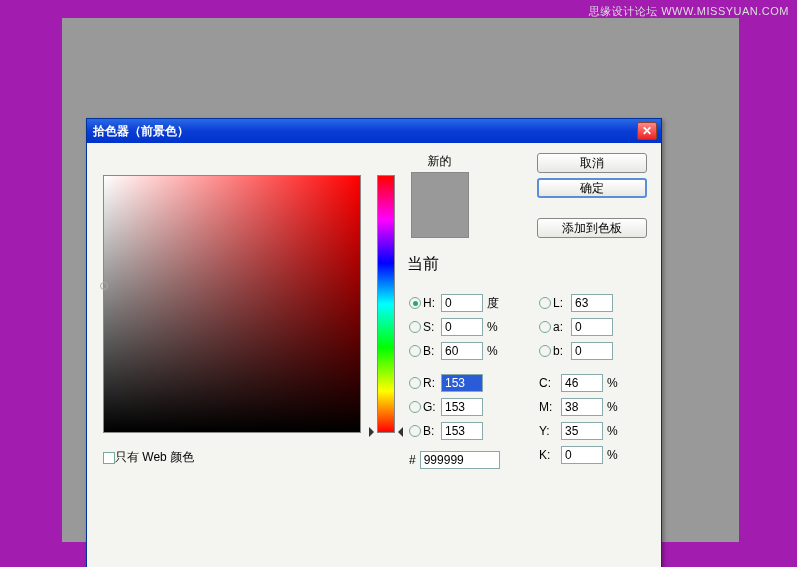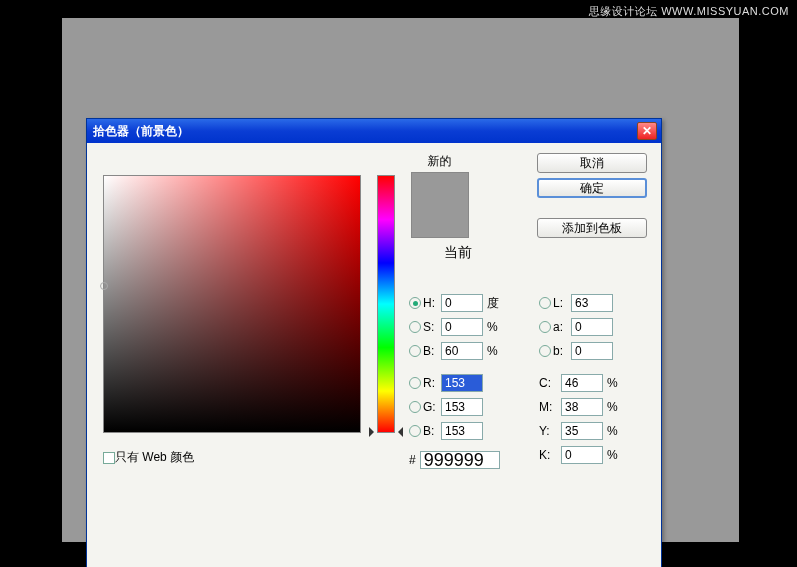--- a/index.html
+++ b/index.html
@@ -1,52 +1,52 @@
 <!DOCTYPE html>
 <html><head>
 <meta charset="utf-8">
 <style>
 * { box-sizing: border-box; margin: 0; padding: 0; }
 body { font-family: "Microsoft YaHei", SimSun, sans-serif; font-size: 12px; background: #2f2f2f; }
-.outer { width: 797px; height: 567px; position: relative; background: #000000; }
+.outer { width: 797px; height: 567px; position: relative; background: #a21caf; }
 .watermark { position: absolute; top: 4px; right: 8px; color: #ddd; font-size: 11px; letter-spacing: 0.5px; }
 .canvas-bg { position: absolute; left: 62px; top: 18px; width: 677px; height: 524px; background: #999999; }
 .dialog { position: absolute; left: 86px; top: 118px; width: 576px; height: 468px; background: #f4f4f0; border: 1px solid #003399; box-shadow: 2px 2px 4px rgba(0,0,0,0.3); }
 .titlebar { height: 24px; background: linear-gradient(to bottom, #2a6ae8, #0a3dd4 50%, #0033cc); display: flex; align-items: center; padding: 0 4px 0 6px; color: white; font-weight: bold; font-size: 12px; }
 .titlebar-text { flex: 1; }
 .close-btn { width: 20px; height: 18px; background: linear-gradient(to bottom, #f88, #e22); border: 1px solid #842; border-radius: 2px; display: flex; align-items: center; justify-content: center; color: white; font-weight: bold; font-size: 12px; cursor: pointer; }
 .content { position: relative; padding: 12px; height: calc(100% - 24px); }
 .color-field { position: absolute; left: 16px; top: 32px; width: 258px; height: 258px; background: linear-gradient(to top, #000, rgba(0,0,0,0)), linear-gradient(to right, #fff, #f00); border: 1px solid #888; }
 .color-field .picker-ring { position: absolute; left: -4px; top: 106px; width: 8px; height: 8px; border: 1px solid #aaa; border-radius: 50%; }
 .hue-strip { position: absolute; left: 290px; top: 32px; width: 18px; height: 258px; background: linear-gradient(to bottom, #ff0000 0%, #ff00ff 17%, #0000ff 34%, #00ffff 50%, #00ff00 67%, #ffff00 84%, #ff0000 100%); border: 1px solid #888; }
 .hue-arrows { position: absolute; left: 284px; top: 284px; width: 30px; height: 10px; }
 .hue-arrows::before, .hue-arrows::after { content:''; position:absolute; width:0; height:0; border-top:5px solid transparent; border-bottom:5px solid transparent; }
 .hue-arrows::before { left:-2px; border-left:5px solid #333; }
 .hue-arrows::after { right:-2px; border-right:5px solid #333; }
 .swatch-block { position: absolute; left: 320px; top: 10px; width: 65px; }
 .swatch-label-top { text-align: center; font-size: 12px; margin-bottom: 2px; font-family: Liberation Serif, serif; }
 .swatch { width: 58px; height: 66px; margin: 0 auto; border: 1px solid #888; background: #999999; }
-.swatch-label-bottom { text-align: right; font-size: 14px; margin-top: 6px; }
+.swatch-label-bottom { text-align: left; font-size: 16px; margin-top: 16px; }
 .buttons { position: absolute; right: 14px; top: 10px; width: 110px; display: flex; flex-direction: column; gap: 5px; }
 .btn { height: 20px; background: linear-gradient(to bottom, #fff, #e8e8e4); border: 1px solid #888; border-radius: 3px; font-size: 12px; cursor: pointer; }
 .btn.primary { border: 2px solid #5a8fd8; }
 .buttons .gap { height: 10px; }
 .fields { position: absolute; left: 322px; top: 148px; font-size: 12px; }
 .fields .row { display: flex; align-items: center; height: 24px; }
 .fields .col1 { width: 130px; display:flex; align-items:center; }
 .fields .col2 { width: 120px; display:flex; align-items:center; }
 .fields .radio { width: 12px; height: 12px; border: 1px solid #7a9; border-radius: 50%; margin-right: 2px; display:inline-flex; align-items:center; justify-content:center; }
 .fields .radio.on::after { content:''; width:5px; height:5px; background:#2a7; border-radius:50%; }
 .fields label { width: 18px; display:inline-block; }
 .fields input[type=text] { width: 42px; height: 18px; border: 1px solid #8aa; padding: 0 3px; font-size: 12px; background:white; }
 .fields input.sel { background: #2a5cd8; color: white; }
 .fields .unit { margin-left: 4px; width: 18px; display:inline-block; }
 .fields .spacer-row { height: 8px; }
 .hex-row { position: absolute; left: 322px; top: 308px; font-size: 12px; display:flex; align-items:center; gap:4px; }
-.hex-row input { width: 80px; height: 18px; border: 1px solid #8aa; padding: 0 3px; font-size: 18px; background:white; }
+.hex-row input { width: 80px; height: 18px; border: 1px solid #8aa; padding: 0 3px; font-size: 12px; background:white; }
 .web-only { position: absolute; left: 16px; top: 306px; font-size: 12px; display:flex; align-items:center; gap:0; }
 .web-only .cb { width: 12px; height: 12px; border: 1px solid #7a9; background:white; }
 </style>
 </head>
 <body>
 
 <div class="outer">
   <div class="watermark">思缘设计论坛  WWW.MISSYUAN.COM</div>
   <div class="canvas-bg"></div>
 

